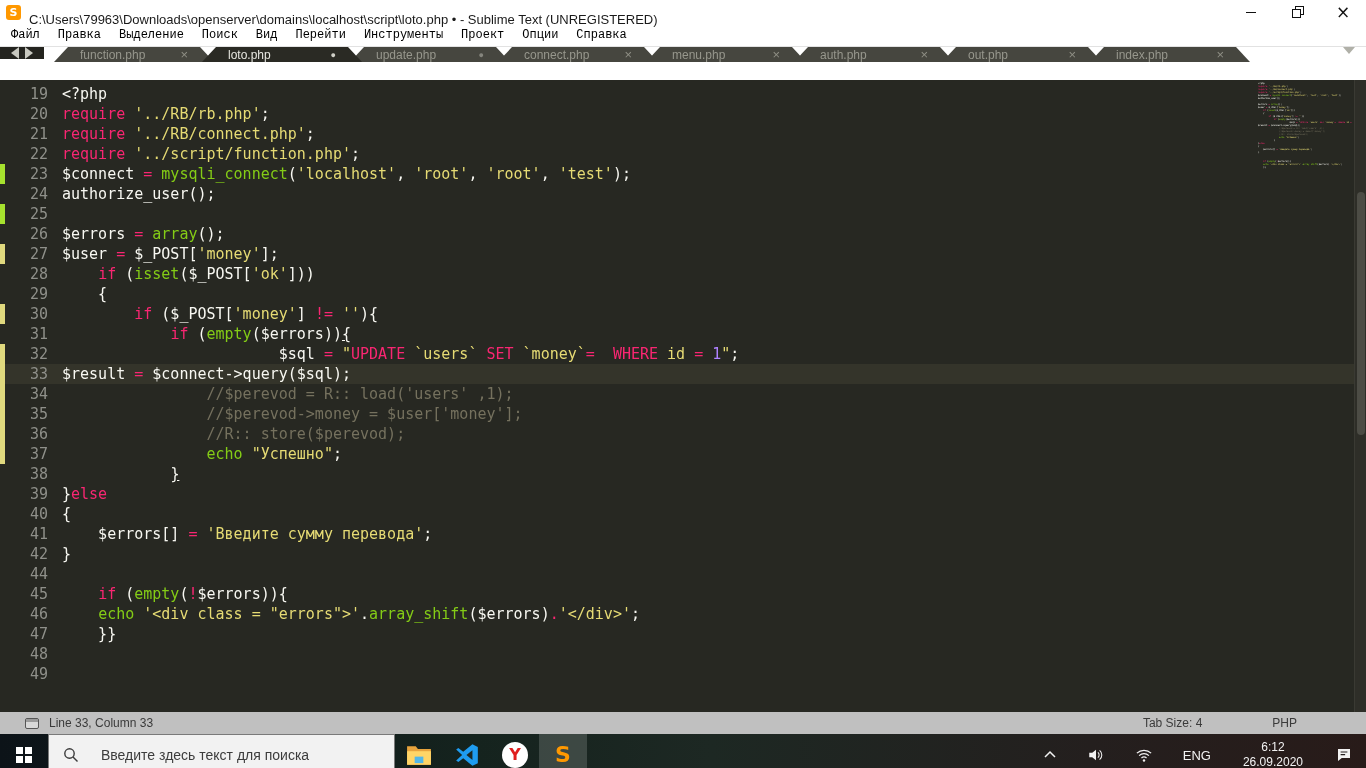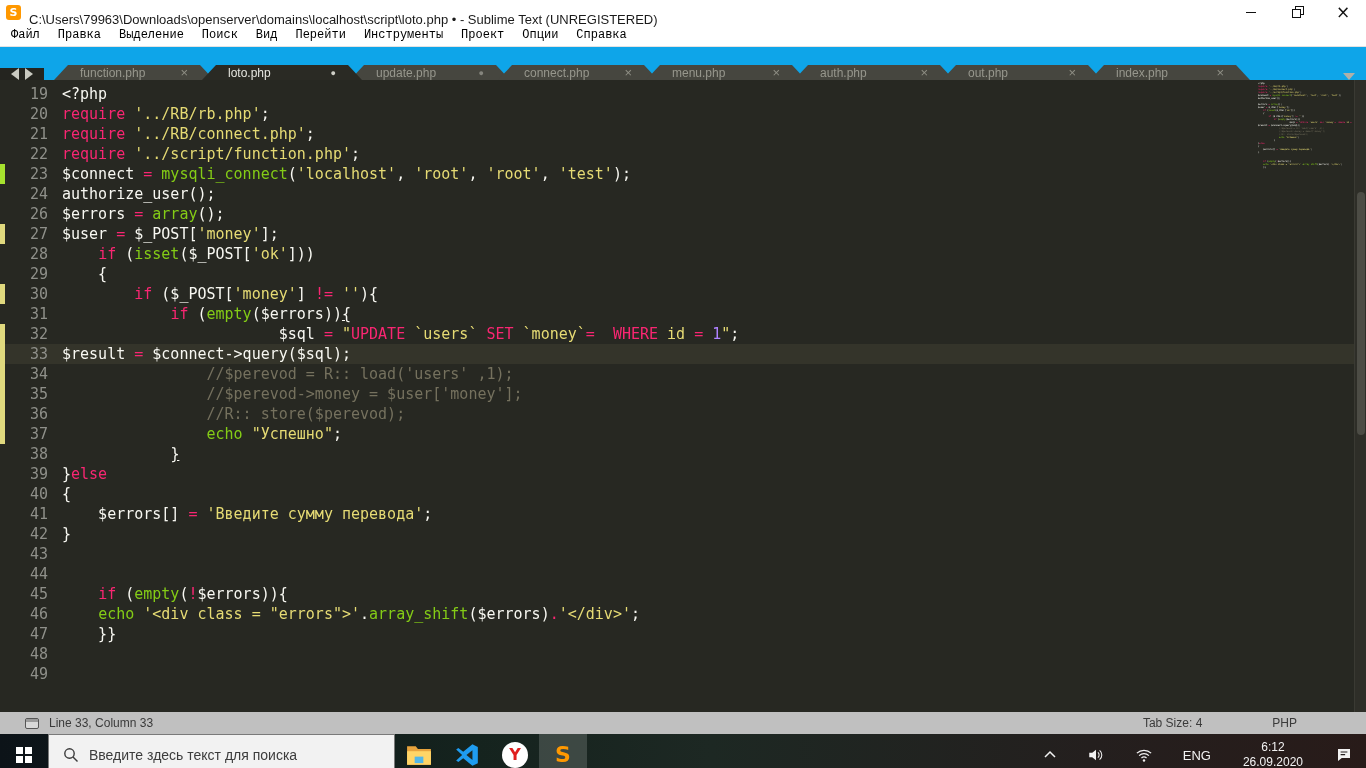--- a/index.html
+++ b/index.html
@@ -16,21 +16,21 @@
   .wc.rest{position:relative;}
   .wc.rest i{position:absolute;width:9px;height:9px;border:1px solid #111;background:#fff;}
   .wc.rest .sq2{transform:translate(2px,-2px);z-index:0;}
   .wc.rest .sq1{z-index:1;transform:translate(-1px,1px);}
   .wc.close{font-size:17px;color:#111;font-family:"DejaVu Sans",sans-serif;}
 
   .menubar{height:23px;background:#ffffff;display:flex;align-items:center;padding-left:2px;border-bottom:1px solid #e2e2e2;}
   .menu-item{padding:0 9px;font-size:12px;color:#000000;font-family:Liberation Mono, monospace;}
 
   
-  .tabbar{height:33px;background:#0ea5e9;display:flex;align-items:flex-end;position:relative;}
+  .tabbar{height:33px;background:#ffffff;display:flex;align-items:flex-start;position:relative;}
   .navbox{width:44px;background:#24241f;display:flex;align-items:center;justify-content:center;gap:6px;flex:none;}
   .tri{width:0;height:0;display:inline-block;}
   .tri.left{border-top:6px solid transparent;border-bottom:6px solid transparent;border-right:8px solid #c9c9c0;}
   .tri.right{border-top:6px solid transparent;border-bottom:6px solid transparent;border-left:8px solid #c9c9c0;}
   .tabs{display:flex;align-items:stretch;flex:1;padding-left:10px;}
   .tab{width:160px;margin-right:-12px;position:relative;display:flex;align-items:center;
     background:#46463f;clip-path:polygon(14px 0,calc(100% - 14px) 0,100% 100%,0 100%);
     padding:0 26px;font-size:12px;color:#97978d;}
   .tab.active{background:#2a2a24;color:#e6e6e0;z-index:5;}
   .tab-label{flex:1;white-space:nowrap;overflow:hidden;}
@@ -71,21 +71,21 @@
 
   
   .taskbar{height:42px;background:linear-gradient(to right,#0c1318,#15231e 35%,#1d2823 52%,#241f1e 80%,#281b19 100%);
     display:flex;align-items:stretch;position:relative;}
   .start-btn{width:48px;display:flex;align-items:center;justify-content:center;flex:none;}
   .win-logo{display:grid;grid-template-columns:7px 7px;grid-template-rows:7px 7px;gap:1.5px;}
   .win-logo i{background:#fff;}
   .search-box{width:347px;background:#f2f2f2;border:1px solid #7a7a7a;display:flex;align-items:center;flex:none;}
   .search-box svg{margin:0 10px 0 14px;flex:none;}
   .search-box input{border:0;outline:0;background:transparent;font-size:14px;color:#000000;width:280px;
-    font-family:"Liberation Sans",sans-serif;}
+    font-family:"Liberation Sans",sans-serif;margin-left:12px;}
   .search-box input::placeholder{color:#3c3c3c;opacity:1;}
   .task-icon{width:48px;display:flex;align-items:center;justify-content:center;position:relative;flex:none;}
   .task-icon .underline{position:absolute;bottom:0;left:3px;right:3px;height:2px;background:#6cb8f0;}
   .task-icon.active-app{background:rgba(255,255,255,0.16);}
   .yandex-circle{width:26px;height:26px;background:#fff;border-radius:50%;display:flex;align-items:center;justify-content:center;
     color:#e01e1e;font:bold 16px/26px "DejaVu Sans",sans-serif;}
   .sublime-s{color:#ff9800;font:bold 22px/26px "DejaVu Sans",sans-serif;}
   .tray{margin-left:auto;display:flex;align-items:center;gap:16px;padding-right:6px;}
   .tray-item{display:flex;align-items:center;justify-content:center;height:100%;padding:0 7px;color:#f2f2f2;}
   .tray-lang{font-size:13px;}
@@ -193,20 +193,25 @@
           <span class="gmark added"></span>
           <span class="lnum">23</span>
           <span class="ltext"><span class="tk-w">$connect </span><span class="tk-k">=</span><span class="tk-w"> </span><span class="tk-f">mysqli_connect</span><span class="tk-w">(</span><span class="tk-s">'localhost'</span><span class="tk-w">, </span><span class="tk-s">'root'</span><span class="tk-w">, </span><span class="tk-s">'root'</span><span class="tk-w">, </span><span class="tk-s">'test'</span><span class="tk-w">);</span></span>
         </div>
         <div class="code-row">
           <span class="gmark"></span>
           <span class="lnum">24</span>
           <span class="ltext"><span class="tk-w">authorize_user();</span></span>
         </div>
         <div class="code-row">
+          <span class="gmark added"></span>
+          <span class="lnum">25</span>
+          <span class="ltext"></span>
+        </div>
+        <div class="code-row">
           <span class="gmark"></span>
           <span class="lnum">26</span>
           <span class="ltext"><span class="tk-w">$errors </span><span class="tk-k">=</span><span class="tk-w"> </span><span class="tk-f">array</span><span class="tk-w">();</span></span>
         </div>
         <div class="code-row">
           <span class="gmark modified"></span>
           <span class="lnum">27</span>
           <span class="ltext"><span class="tk-w">$user </span><span class="tk-k">=</span><span class="tk-w"> $_POST[</span><span class="tk-s">'money'</span><span class="tk-w">];</span></span>
         </div>
         <div class="code-row">
@@ -276,25 +281,20 @@
         </div>
         <div class="code-row">
           <span class="gmark"></span>
           <span class="lnum">41</span>
           <span class="ltext"><span class="tk-w">    $errors[] </span><span class="tk-k">=</span><span class="tk-w"> </span><span class="tk-s">'Введите сумму перевода'</span><span class="tk-w">;</span></span>
         </div>
         <div class="code-row">
           <span class="gmark"></span>
           <span class="lnum">42</span>
           <span class="ltext"><span class="tk-w">}</span></span>
-        </div>
-        <div class="code-row">
-          <span class="gmark"></span>
-          <span class="lnum">43</span>
-          <span class="ltext"></span>
         </div>
         <div class="code-row">
           <span class="gmark"></span>
           <span class="lnum">44</span>
           <span class="ltext"></span>
         </div>
         <div class="code-row">
           <span class="gmark"></span>
           <span class="lnum">45</span>
           <span class="ltext"><span class="tk-w">    </span><span class="tk-k">if</span><span class="tk-w"> (</span><span class="tk-f">empty</span><span class="tk-w">(</span><span class="tk-k">!</span><span class="tk-w">$errors)){</span></span>

